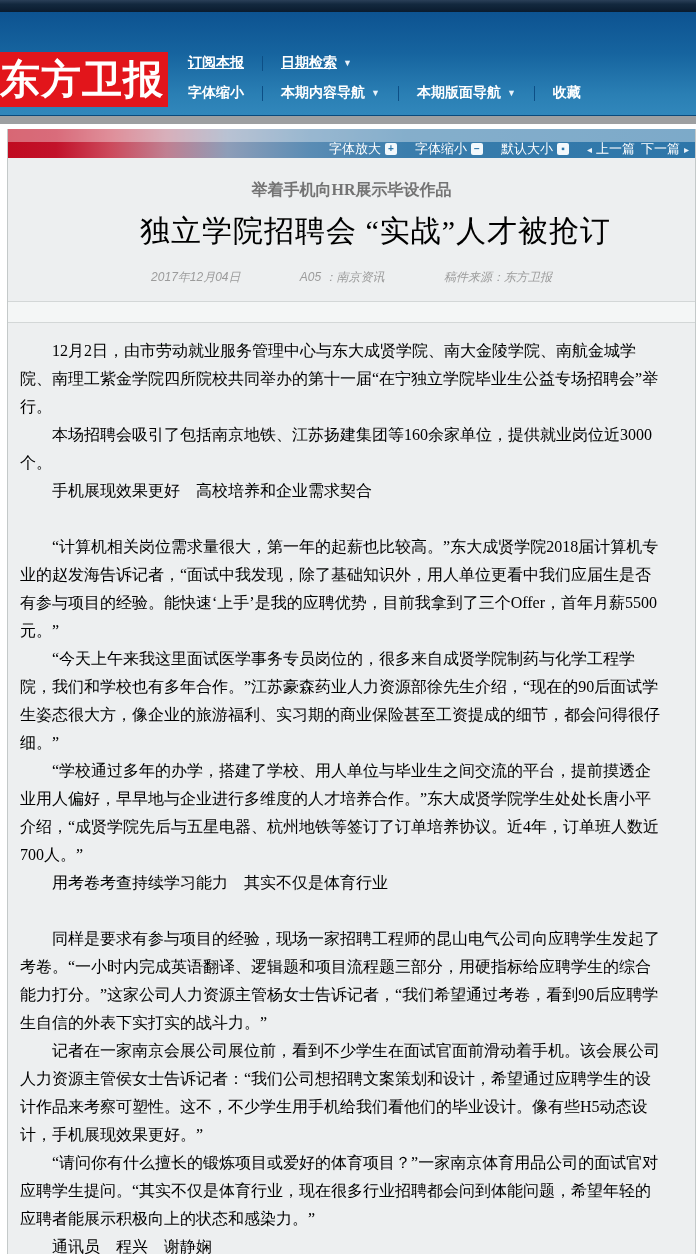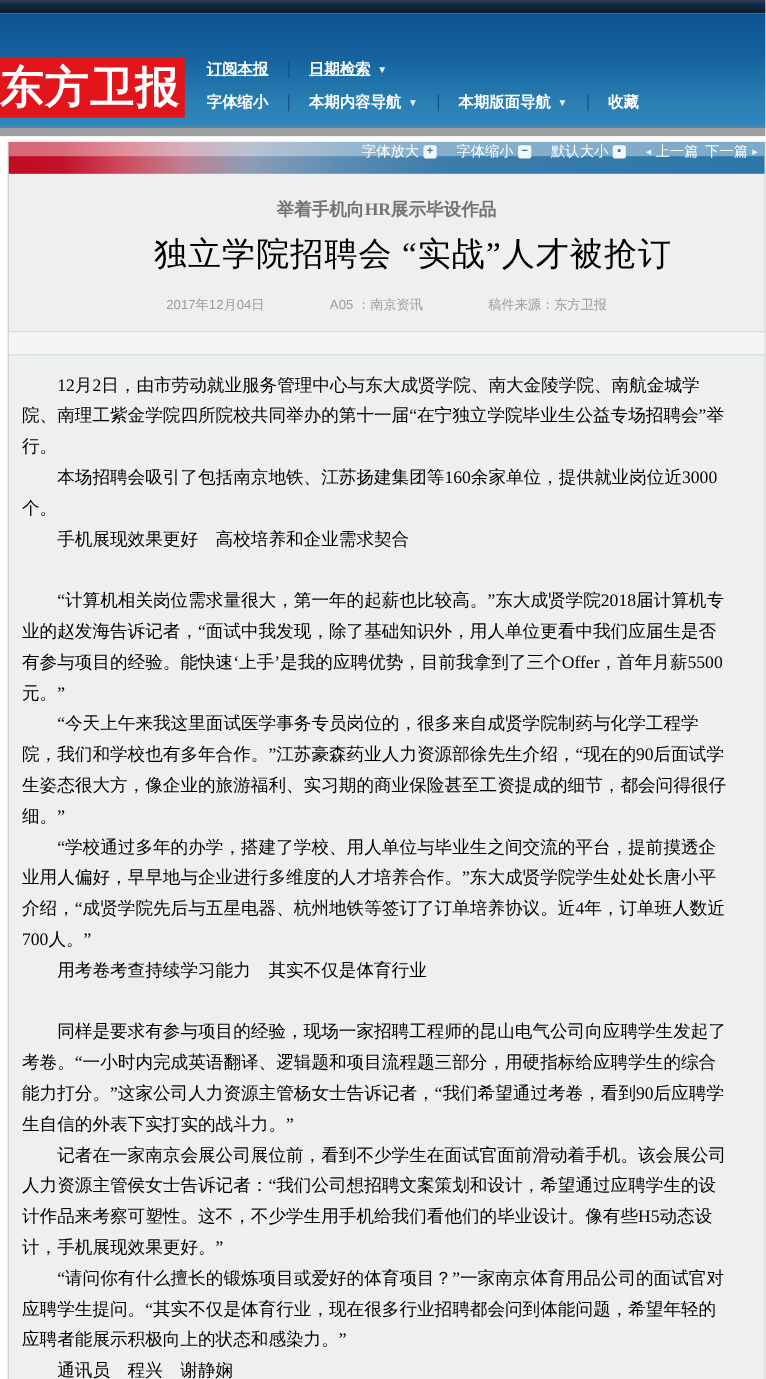--- a/index.html
+++ b/index.html
@@ -78,21 +78,21 @@
   }
   .toolbar::before{
     content:"";
     position:absolute;left:0;top:0;right:0;height:13px;
     background:rgba(255,255,255,0.38);
   }
   .toolbar-items{
     position:relative;
     display:flex;
     justify-content:flex-end;
-    align-items:flex-start;
+    align-items:flex-end;
     height:29px;
     padding-right:6px;
     color:#ffffff;
     font-size:13px;
     gap:6px;
     white-space:nowrap;
   }
   .tb-group{display:flex;align-items:center;gap:4px;cursor:pointer;margin-left:12px;}
   .tb-icon{
     display:inline-block;
@@ -125,21 +125,21 @@
     margin-top:10px;
     letter-spacing:1px;
     padding-left:48px;
   }
   .meta{
     margin-top:17px;
     padding-bottom:15px;
     color:#9b9b9b;
     font-size:12px;
   }
-  .meta span{margin:0 28px;}
+  .meta span{margin:0 28px;font-style:italic;}
   .divider-band{
     height:20px;
     background:#f4f6f6;
     border-top:1px solid #d3d7d7;
     border-bottom:1px solid #d3d7d7;
   }
 
   
   .article{
     box-sizing:border-box;

